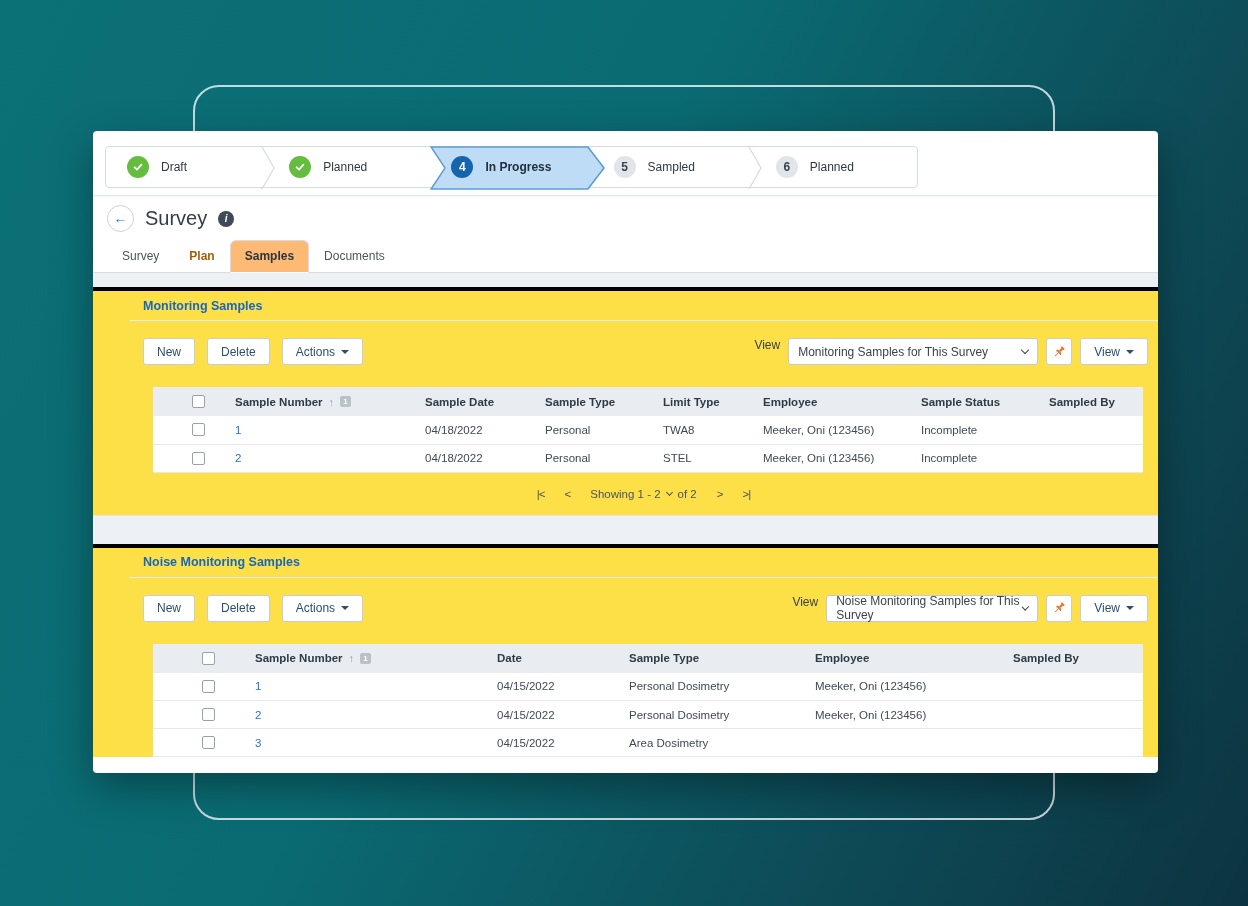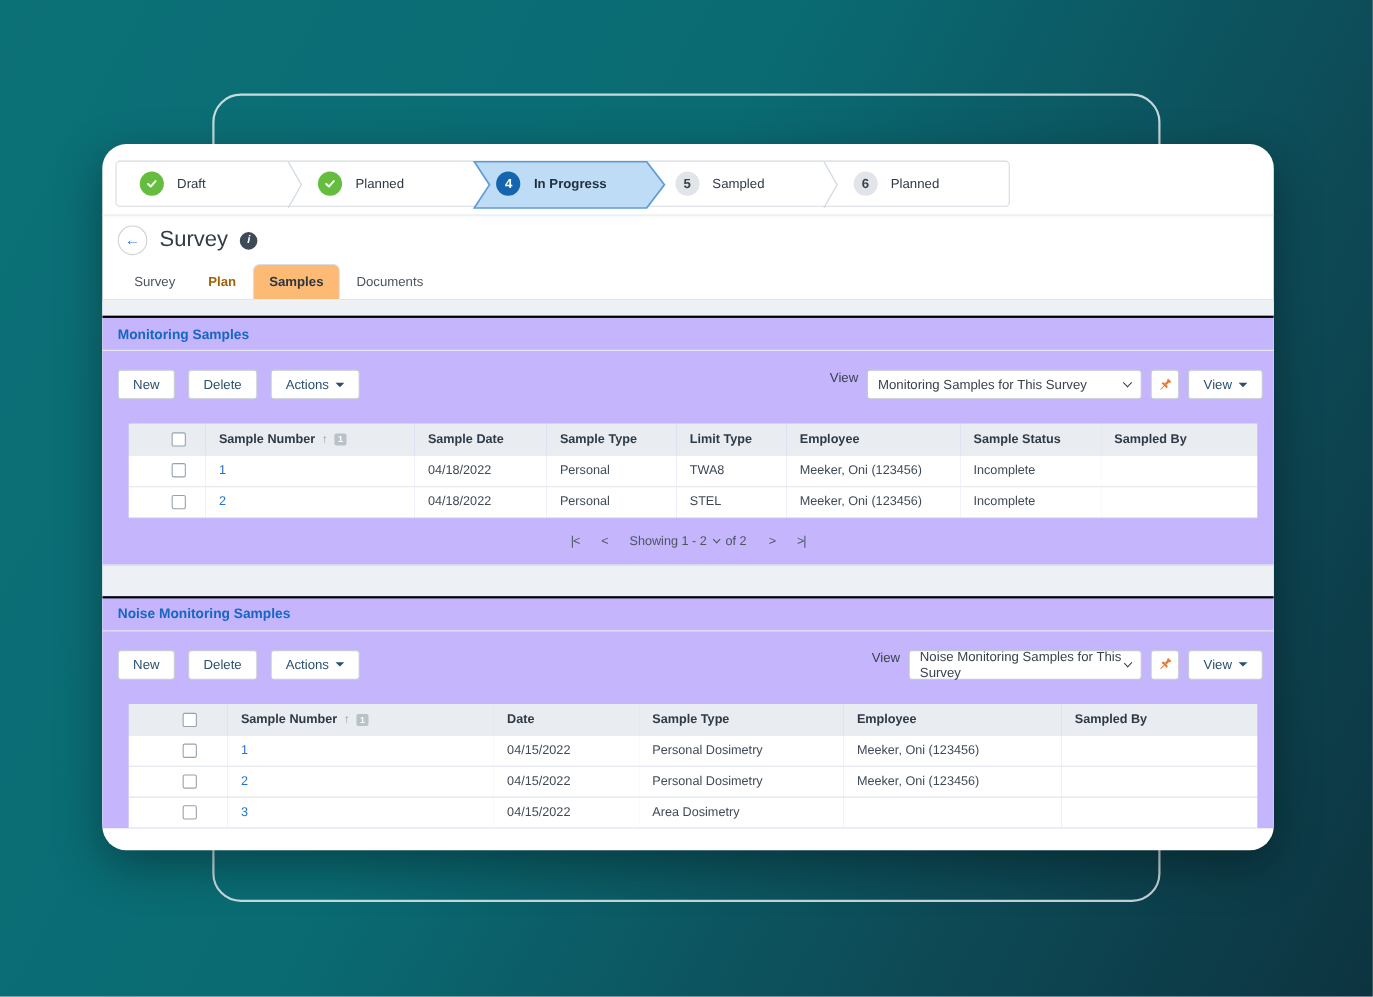--- a/index.html
+++ b/index.html
@@ -8,21 +8,21 @@
     font-family:"Liberation Sans", sans-serif;
     background:linear-gradient(118deg,#0c7077 0%,#0a6b73 42%,#0d4b57 74%,#0c3440 100%);
     position:relative;
   }
   .decor-rect {
     position:absolute; left:193px; top:85px; width:862px; height:735px;
     border:2px solid rgba(243,248,250,.8); border-radius:26px;
   }
   .card {
     position:absolute; left:93px; top:131px; width:1065px; height:642px;
-    background:#fff; border-radius:22px; overflow:hidden;
+    background:#fff; border-radius:4px; overflow:hidden;
     box-shadow:0 14px 42px rgba(0,0,0,.35);
   }
   
   .stepper-band { padding:15px 12px 7px 12px; border-bottom:1px solid #e3e7ec; box-shadow:0 1px 2px rgba(40,50,60,.05); }
   .stepper { width:813px; height:42px; border:1px solid #d6dbe1; border-radius:4px; display:flex; background:#fff; }
   .step { flex:1; position:relative; display:flex; align-items:center; gap:12px; padding-left:21px; cursor:pointer; }
   .step-sep { position:absolute; left:-7px; top:0; height:42px; width:14px; z-index:1; }
   .step-shape { position:absolute; left:0; top:-1px; height:44px; width:calc(100% + 13px); z-index:0; }
   .step-circle {
     position:relative; z-index:2; width:22px; height:22px; border-radius:50%;
@@ -53,21 +53,21 @@
   .tabs { display:flex; align-items:flex-end; padding:8px 0 0 14px; border-bottom:1px solid #d9dde3; }
   .tab {
     font-size:12px; color:#4b5560; padding:8px 14px 9px 14px; cursor:pointer;
     border:1px solid transparent; margin-bottom:-1px; border-radius:6px 6px 0 0; background:transparent;
     font-family:"Liberation Sans",sans-serif;
   }
   .tab.plan { color:#a16207;font-weight:bold; }
   .tab.active { background:#fdba74; border-color:#d9dde3; border-bottom-color:#fff; color:#2c3641; font-weight:bold; }
   
   .content { background:#edf1f6; height:476px; padding-top:14px; }
-  .panel { background:#c4b5fd; border-top:2px solid #000000; border-bottom:1px solid #e2e6eb; }
+  .panel { background:#fde047; border-top:4px solid #000000; border-bottom:1px solid #e2e6eb;padding-left:36px; }
   .panel-gap { height:28px; }
   .panel-title { height:30px; display:flex; align-items:center; padding:0 14px; border-bottom:1px solid #e8ebf0;
     font-size:12.5px; font-weight:bold; color:#1766c2; }
   .toolbar { display:flex; align-items:center; justify-content:space-between; padding:10px 10px 0 14px; height:51px; }
   .btn-group { display:flex; gap:12px; }
   .btn {
     height:27px; padding:0 13px; background:#fff; border:1px solid #c7cdd4; border-radius:3px;
     font-size:12px; color:#2a5070; cursor:pointer; display:inline-flex; align-items:center; gap:6px;
     font-family:"Liberation Sans",sans-serif;
   }

